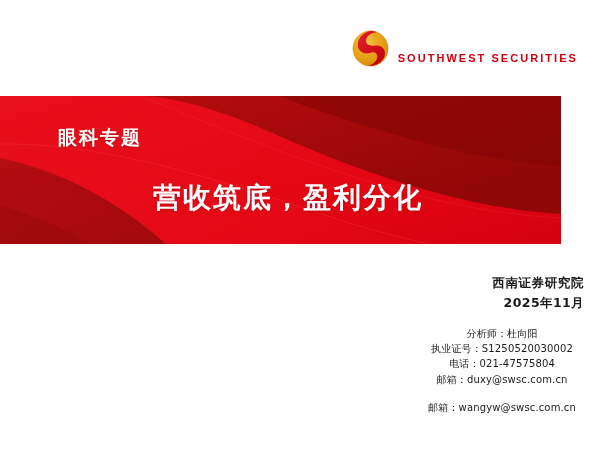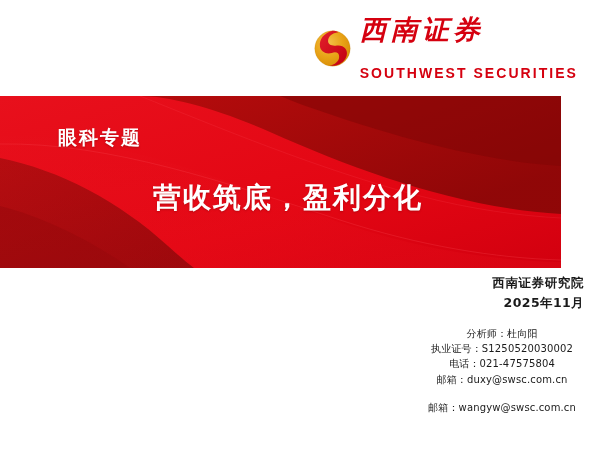--- a/index.html
+++ b/index.html
@@ -60,35 +60,35 @@
     font-size: 27px;
     font-weight: 700;
     font-style: italic;
     color: #d5000f;
     letter-spacing: 4px;
     line-height: 1.05;
     white-space: nowrap;
   }
   .logo-en {
     font-family: "Liberation Sans", sans-serif;
-    font-size: 14px;
+    font-size: 11px;
     font-weight: 700;
     color: #d5000f;
     letter-spacing: 2.05px;
     margin-top: 21px;
     white-space: nowrap;
   }
 
   
   .banner {
     position: absolute;
     top: 96px;
     left: 0;
     width: 561px;
-    height: 172px;
+    height: 148px;
     overflow: hidden;
     background: #be185d;
   }
   .banner-art {
     position: absolute;
     inset: 0;
     width: 561px;
     height: 172px;
     display: block;
   }
@@ -186,21 +186,20 @@
             <stop offset="0%" stop-color="#e3202b"></stop>
             <stop offset="100%" stop-color="#c00010"></stop>
           </linearGradient>
         </defs>
         <circle cx="50" cy="50" r="48" fill="url(#goldGrad)"></circle>
         <path d="M50 2 C26 8 14 26 16 44 C18 60 34 66 48 62 C60 58 68 62 68 72 C68 84 56 94 42 96 C60 99 82 90 88 70 C93 53 80 40 62 42 C48 44 38 40 38 30 C38 18 48 8 66 6 C61 3 55 2 50 2 Z" fill="url(#redGrad)"></path>
         <circle cx="50" cy="50" r="48" fill="none" stroke="rgba(160,100,0,0.25)" stroke-width="1.5"></circle>
       </svg>
 
       <div class="logo-wordmark">
-        <div class="logo-cn">西南证券</div>
         <div class="logo-en">SOUTHWEST SECURITIES</div>
       </div>
 
     </div>
   </div>
 
   <div class="banner">
 
     <svg class="banner-art" viewBox="0 0 561 172" preserveAspectRatio="none">
       <defs>

